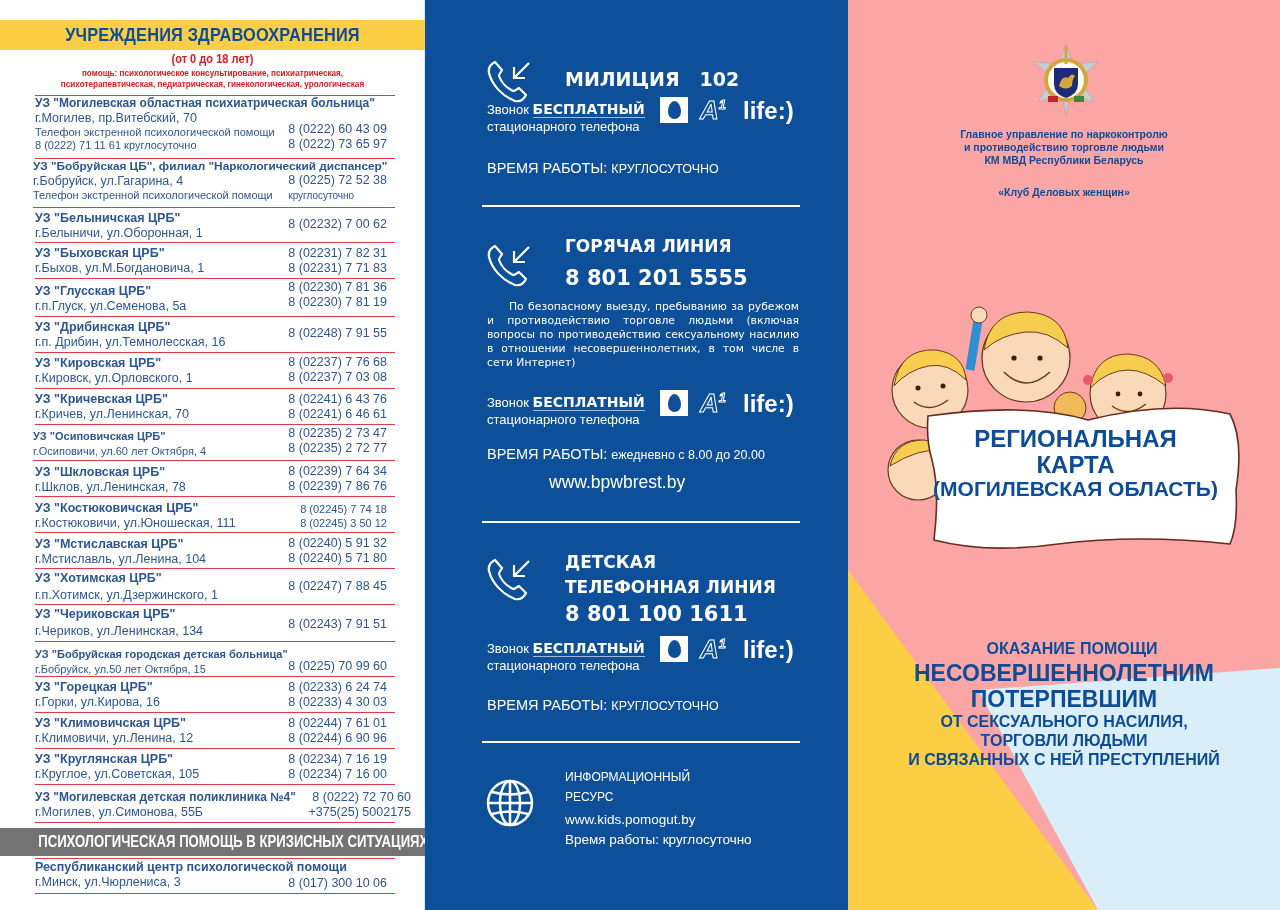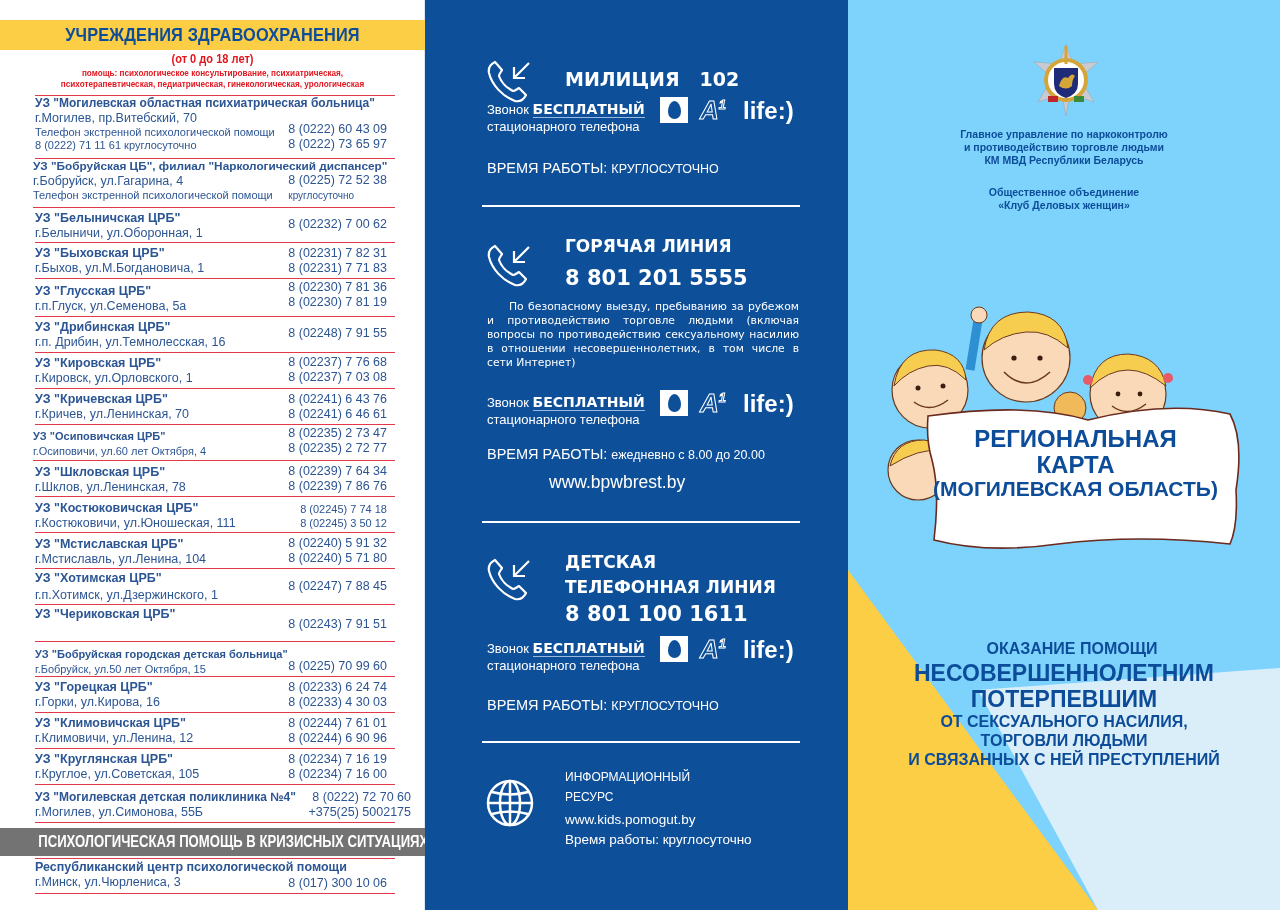--- a/index.html
+++ b/index.html
@@ -42,21 +42,21 @@
   .worktime small { font-size: 12.5px; }
   .divider { position: absolute; left: 57px; width: 318px; height: 2px; background: #ffffff; }
   .hot-desc { position: absolute; left: 62px; top: 300px; width: 312px; font-family: "DejaVu Sans", sans-serif; font-size: 10.8px; line-height: 14px; text-align: justify; text-indent: 22px; }
   .site { position: absolute; left: 124px; font-size: 17.5px; white-space: nowrap; }
   .globe-icon { position: absolute; left: 60px; top: 778px; width: 50px; height: 50px; }
   .info-title { position: absolute; left: 140px; top: 767px; font-size: 12px; line-height: 20px; }
   .info-url { position: absolute; left: 140px; top: 812px; font-size: 13.5px; }
   .info-time { position: absolute; left: 140px; top: 832px; font-size: 13.5px; }
 
   
-  #right { position: absolute; left: 848px; top: 0; width: 432px; height: 910px; background: #7dd3fc; overflow: hidden; }
+  #right { position: absolute; left: 848px; top: 0; width: 432px; height: 910px; background: #fca5a5; overflow: hidden; }
   .bg-shapes { position: absolute; left: 0; top: 0; width: 432px; height: 910px; }
   .emblem { position: absolute; left: 180px; top: 42px; width: 76px; height: 76px; }
   .org { position: absolute; top: 128px; left: 0; width: 432px; text-align: center; color: #0d4c99; font-weight: bold; font-size: 10.5px; line-height: 13px; }
   .org2 { position: absolute; top: 186px; left: 0; width: 432px; text-align: center; color: #0d4c99; font-weight: bold; font-size: 10.5px; line-height: 13px; }
   .kids { position: absolute; left: 30px; top: 290px; width: 380px; height: 260px; }
   .banner-title { position: absolute; left: 85px; top: 426px; width: 285px; text-align: center; color: #0d4c99; font-weight: bold; }
   .banner-title .t1 { font-size: 24px; line-height: 26px; }
   .banner-title .t2 { font-size: 21px; line-height: 22px; }
   .assist { position: absolute; top: 638px; left: 0; width: 432px; text-align: center; color: #0d4c99; font-weight: bold; }
   .assist .a { font-size: 16px; line-height: 22px; padding-left: 16px; }
@@ -179,20 +179,21 @@
     </div>
     <div class="row" style="height:36px;">
       <div class="name" style="padding-top:2px;">УЗ "Хотимская ЦРБ"</div>
       <div class="addr" style="padding-top:2px;">г.п.Хотимск, ул.Дзержинского, 1</div>
       <div class="phones" style="top:10px;">
           <div>8 (02247) 7 88 45</div>
         </div>
     </div>
     <div class="row" style="height:37px;">
       <div class="name" style="padding-top:2px;">УЗ "Чериковская ЦРБ"</div>
+      <div class="addr" style="padding-top:2px;">г.Чериков, ул.Ленинская, 134</div>
       <div class="phones" style="top:12px;">
           <div>8 (02243) 7 91 51</div>
         </div>
     </div>
     <div class="row compact" style="height:35px;">
       <div class="name" style="padding-top:5px;">УЗ "Бобруйская городская детская больница"</div>
       <div class="addr">г.Бобруйск, ул.50 лет Октября, 15</div>
       <div class="phones" style="top:17px;">
           <div>8 (0225) 70 99 60</div>
         </div>
@@ -337,21 +338,20 @@
     <rect x="36.5" y="4" width="3" height="18" fill="#d4a63a"></rect>
     <rect x="20" y="54" width="10" height="6" fill="#c0272d"></rect>
     <rect x="46" y="54" width="10" height="6" fill="#3a8a3a"></rect>
   </svg>
   <div class="org">
     <div>Главное управление по наркоконтролю</div>
     <div>и противодействию торговле людьми</div>
     <div>КМ МВД Республики Беларусь</div>
   </div>
   <div class="org2">
-    <div>Общественное объединение</div>
     <div>«Клуб Деловых женщин»</div>
   </div>
 
   <svg class="kids" viewBox="0 0 380 260">
 
     <circle cx="52" cy="100" r="38" fill="#f9d9b7" stroke="#6b3a1e" stroke-width="1.2"></circle>
     <path d="M16 96 Q22 58 58 60 Q86 64 88 90 Q70 72 50 76 Q30 80 16 96 Z" fill="#f6cd4f" stroke="#6b3a1e" stroke-width="1"></path>
     <circle cx="40" cy="98" r="2.5" fill="#3a1f10"></circle>
       <circle cx="65" cy="96" r="2.5" fill="#3a1f10"></circle>
     <path d="M36 112 Q52 124 70 110" fill="none" stroke="#6b3a1e" stroke-width="1.5"></path>

